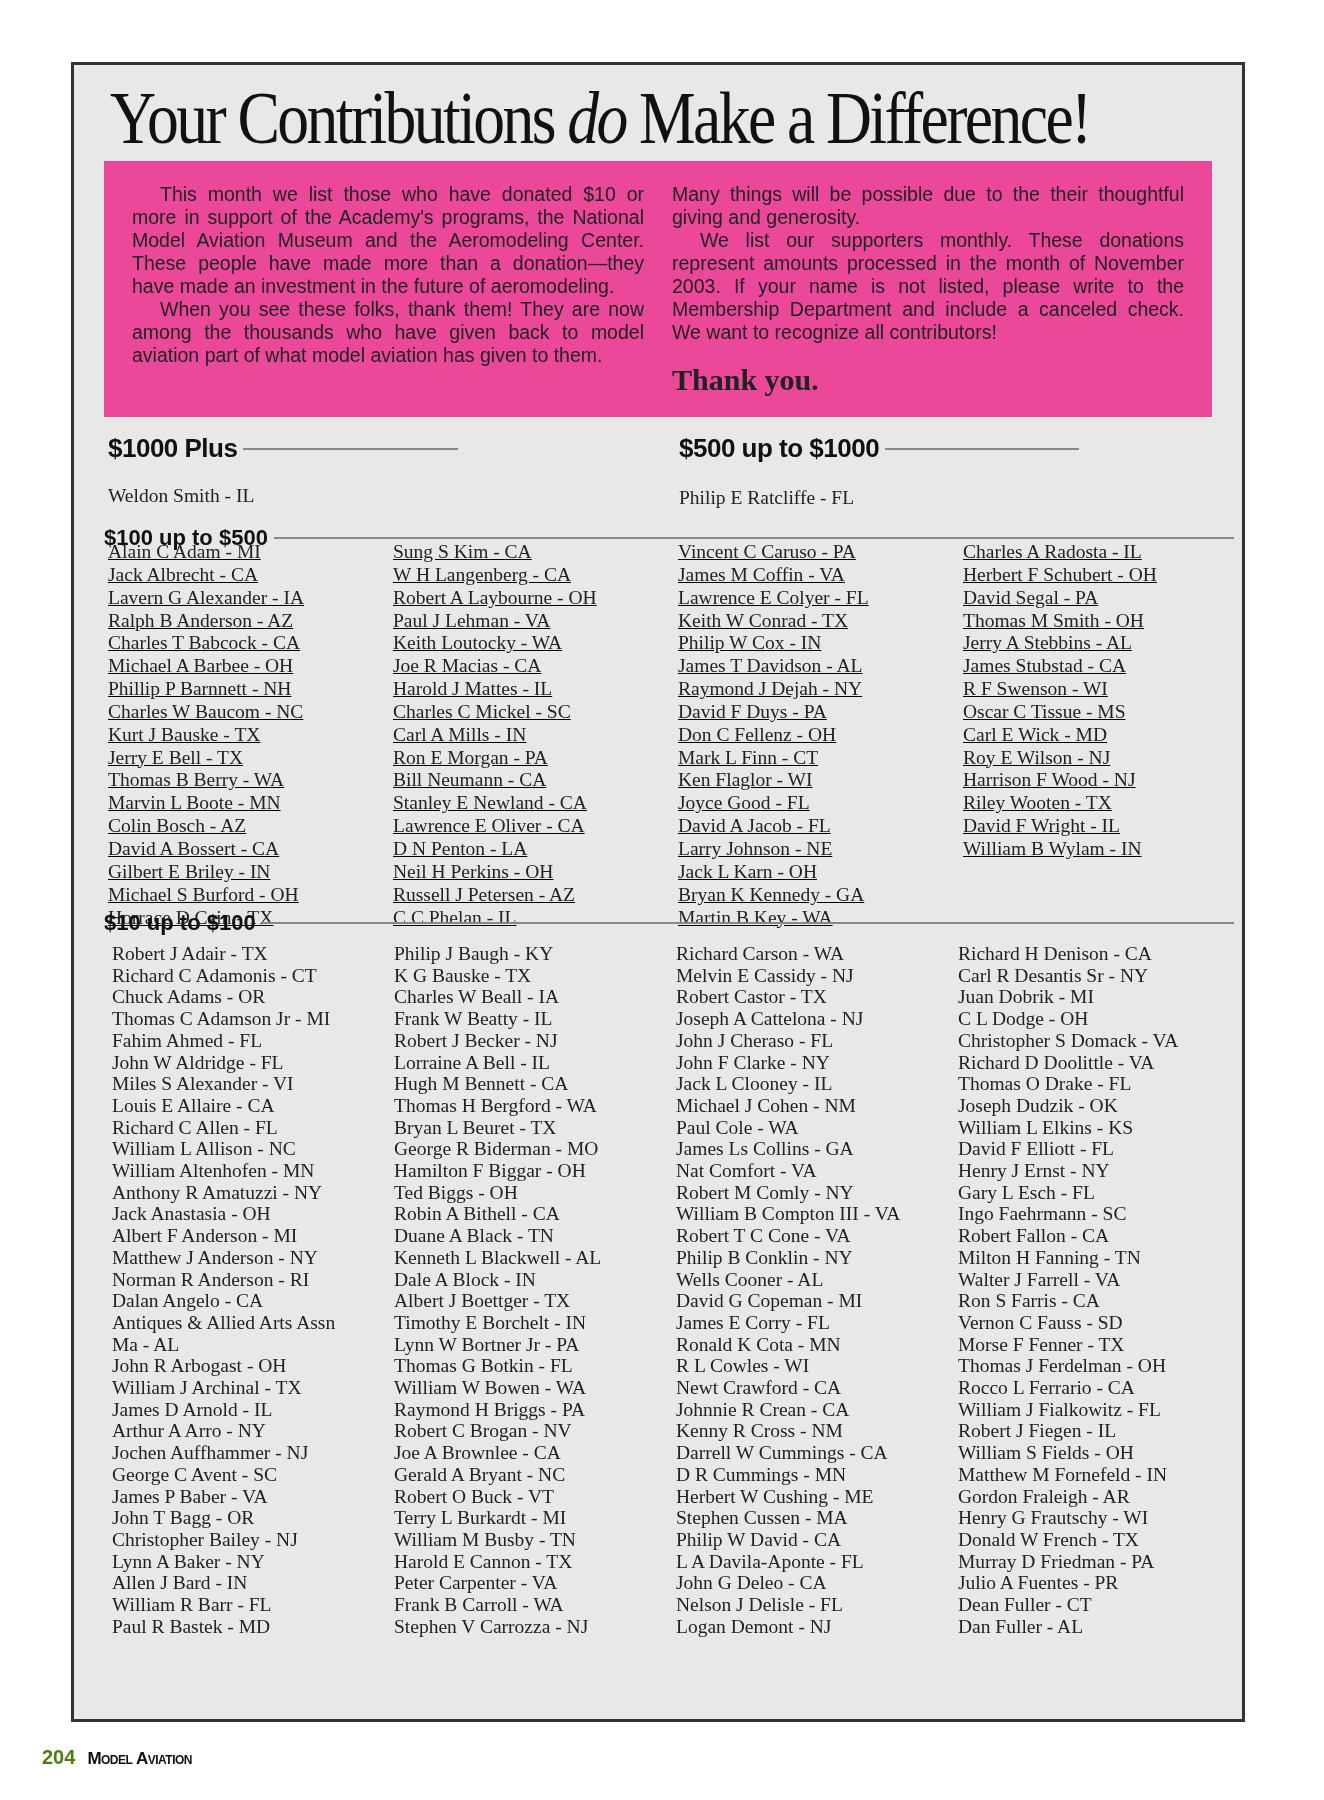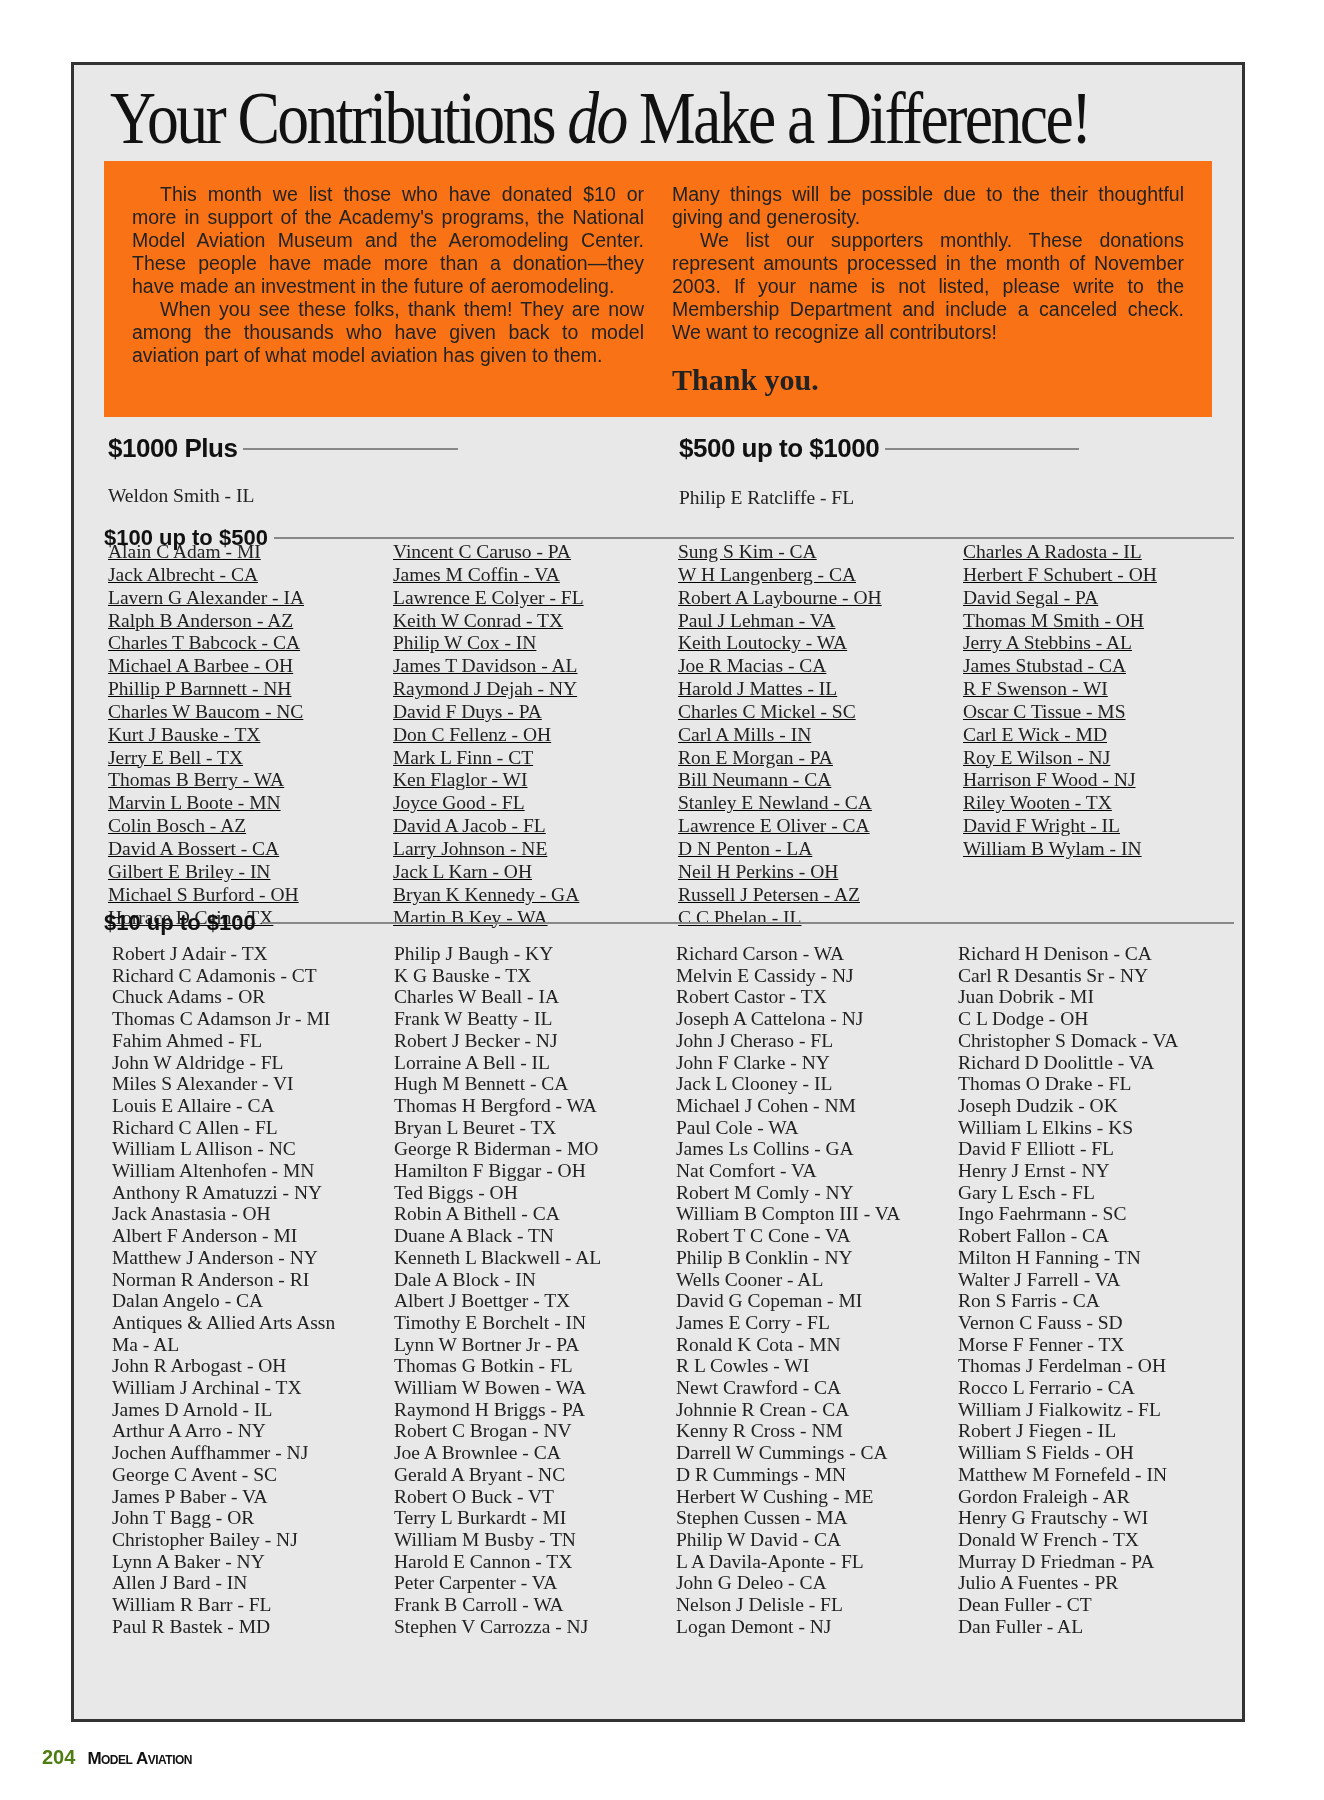--- a/index.html
+++ b/index.html
@@ -10,21 +10,21 @@
   }
   .title {
     position: absolute; left: 36px; top: 8px; right: 20px;
     font-family: "Liberation Serif", serif; font-size: 74px; line-height: 90px;
     color: #111; letter-spacing: -3px; transform: scaleX(0.86); transform-origin: left center;
     white-space: nowrap;
   }
   .title i { font-style: italic; }
   .intro {
     position: absolute; left: 30px; top: 96px; width: 1108px; height: 256px;
-    background: #f97316; box-sizing: border-box; padding: 22px 28px 0 28px;
+    background: #ec4899; box-sizing: border-box; padding: 22px 28px 0 28px;
     display: flex; gap: 28px;
   }
   .intro-col {
     flex: 1; font-family: "Liberation Sans", sans-serif; font-size: 19.5px; line-height: 23px;
     color: #222; text-align: justify;
   }
   .intro-col p { margin: 0; text-indent: 28px; }
   .intro-col p.noindent { text-indent: 0; }
   .thanks {
     font-family: "Liberation Serif", serif; font-weight: bold; font-size: 30px;
@@ -100,56 +100,56 @@
         <div>Jerry E Bell - TX</div>
         <div>Thomas B Berry - WA</div>
         <div>Marvin L Boote - MN</div>
         <div>Colin Bosch - AZ</div>
         <div>David A Bossert - CA</div>
         <div>Gilbert E Briley - IN</div>
         <div>Michael S Burford - OH</div>
         <div>Horrace D Cain - TX</div>
       </div>
       <div class="col" style="width: 285px;">
+        <div>Sung S Kim - CA</div>
+        <div>W H Langenberg - CA</div>
+        <div>Robert A Laybourne - OH</div>
+        <div>Paul J Lehman - VA</div>
+        <div>Keith Loutocky - WA</div>
+        <div>Joe R Macias - CA</div>
+        <div>Harold J Mattes - IL</div>
+        <div>Charles C Mickel - SC</div>
+        <div>Carl A Mills - IN</div>
+        <div>Ron E Morgan - PA</div>
+        <div>Bill Neumann - CA</div>
+        <div>Stanley E Newland - CA</div>
+        <div>Lawrence E Oliver - CA</div>
+        <div>D N Penton - LA</div>
+        <div>Neil H Perkins - OH</div>
+        <div>Russell J Petersen - AZ</div>
+        <div>C C Phelan - IL</div>
+      </div>
+      <div class="col" style="width: 285px;">
         <div>Vincent C Caruso - PA</div>
         <div>James M Coffin - VA</div>
         <div>Lawrence E Colyer - FL</div>
         <div>Keith W Conrad - TX</div>
         <div>Philip W Cox - IN</div>
         <div>James T Davidson - AL</div>
         <div>Raymond J Dejah - NY</div>
         <div>David F Duys - PA</div>
         <div>Don C Fellenz - OH</div>
         <div>Mark L Finn - CT</div>
         <div>Ken Flaglor - WI</div>
         <div>Joyce Good - FL</div>
         <div>David A Jacob - FL</div>
         <div>Larry Johnson - NE</div>
         <div>Jack L Karn - OH</div>
         <div>Bryan K Kennedy - GA</div>
         <div>Martin B Key - WA</div>
-      </div>
-      <div class="col" style="width: 285px;">
-        <div>Sung S Kim - CA</div>
-        <div>W H Langenberg - CA</div>
-        <div>Robert A Laybourne - OH</div>
-        <div>Paul J Lehman - VA</div>
-        <div>Keith Loutocky - WA</div>
-        <div>Joe R Macias - CA</div>
-        <div>Harold J Mattes - IL</div>
-        <div>Charles C Mickel - SC</div>
-        <div>Carl A Mills - IN</div>
-        <div>Ron E Morgan - PA</div>
-        <div>Bill Neumann - CA</div>
-        <div>Stanley E Newland - CA</div>
-        <div>Lawrence E Oliver - CA</div>
-        <div>D N Penton - LA</div>
-        <div>Neil H Perkins - OH</div>
-        <div>Russell J Petersen - AZ</div>
-        <div>C C Phelan - IL</div>
       </div>
       <div class="col" style="width: 280px;">
         <div>Charles A Radosta - IL</div>
         <div>Herbert F Schubert - OH</div>
         <div>David Segal - PA</div>
         <div>Thomas M Smith - OH</div>
         <div>Jerry A Stebbins - AL</div>
         <div>James Stubstad - CA</div>
         <div>R F Swenson - WI</div>
         <div>Oscar C Tissue - MS</div>

